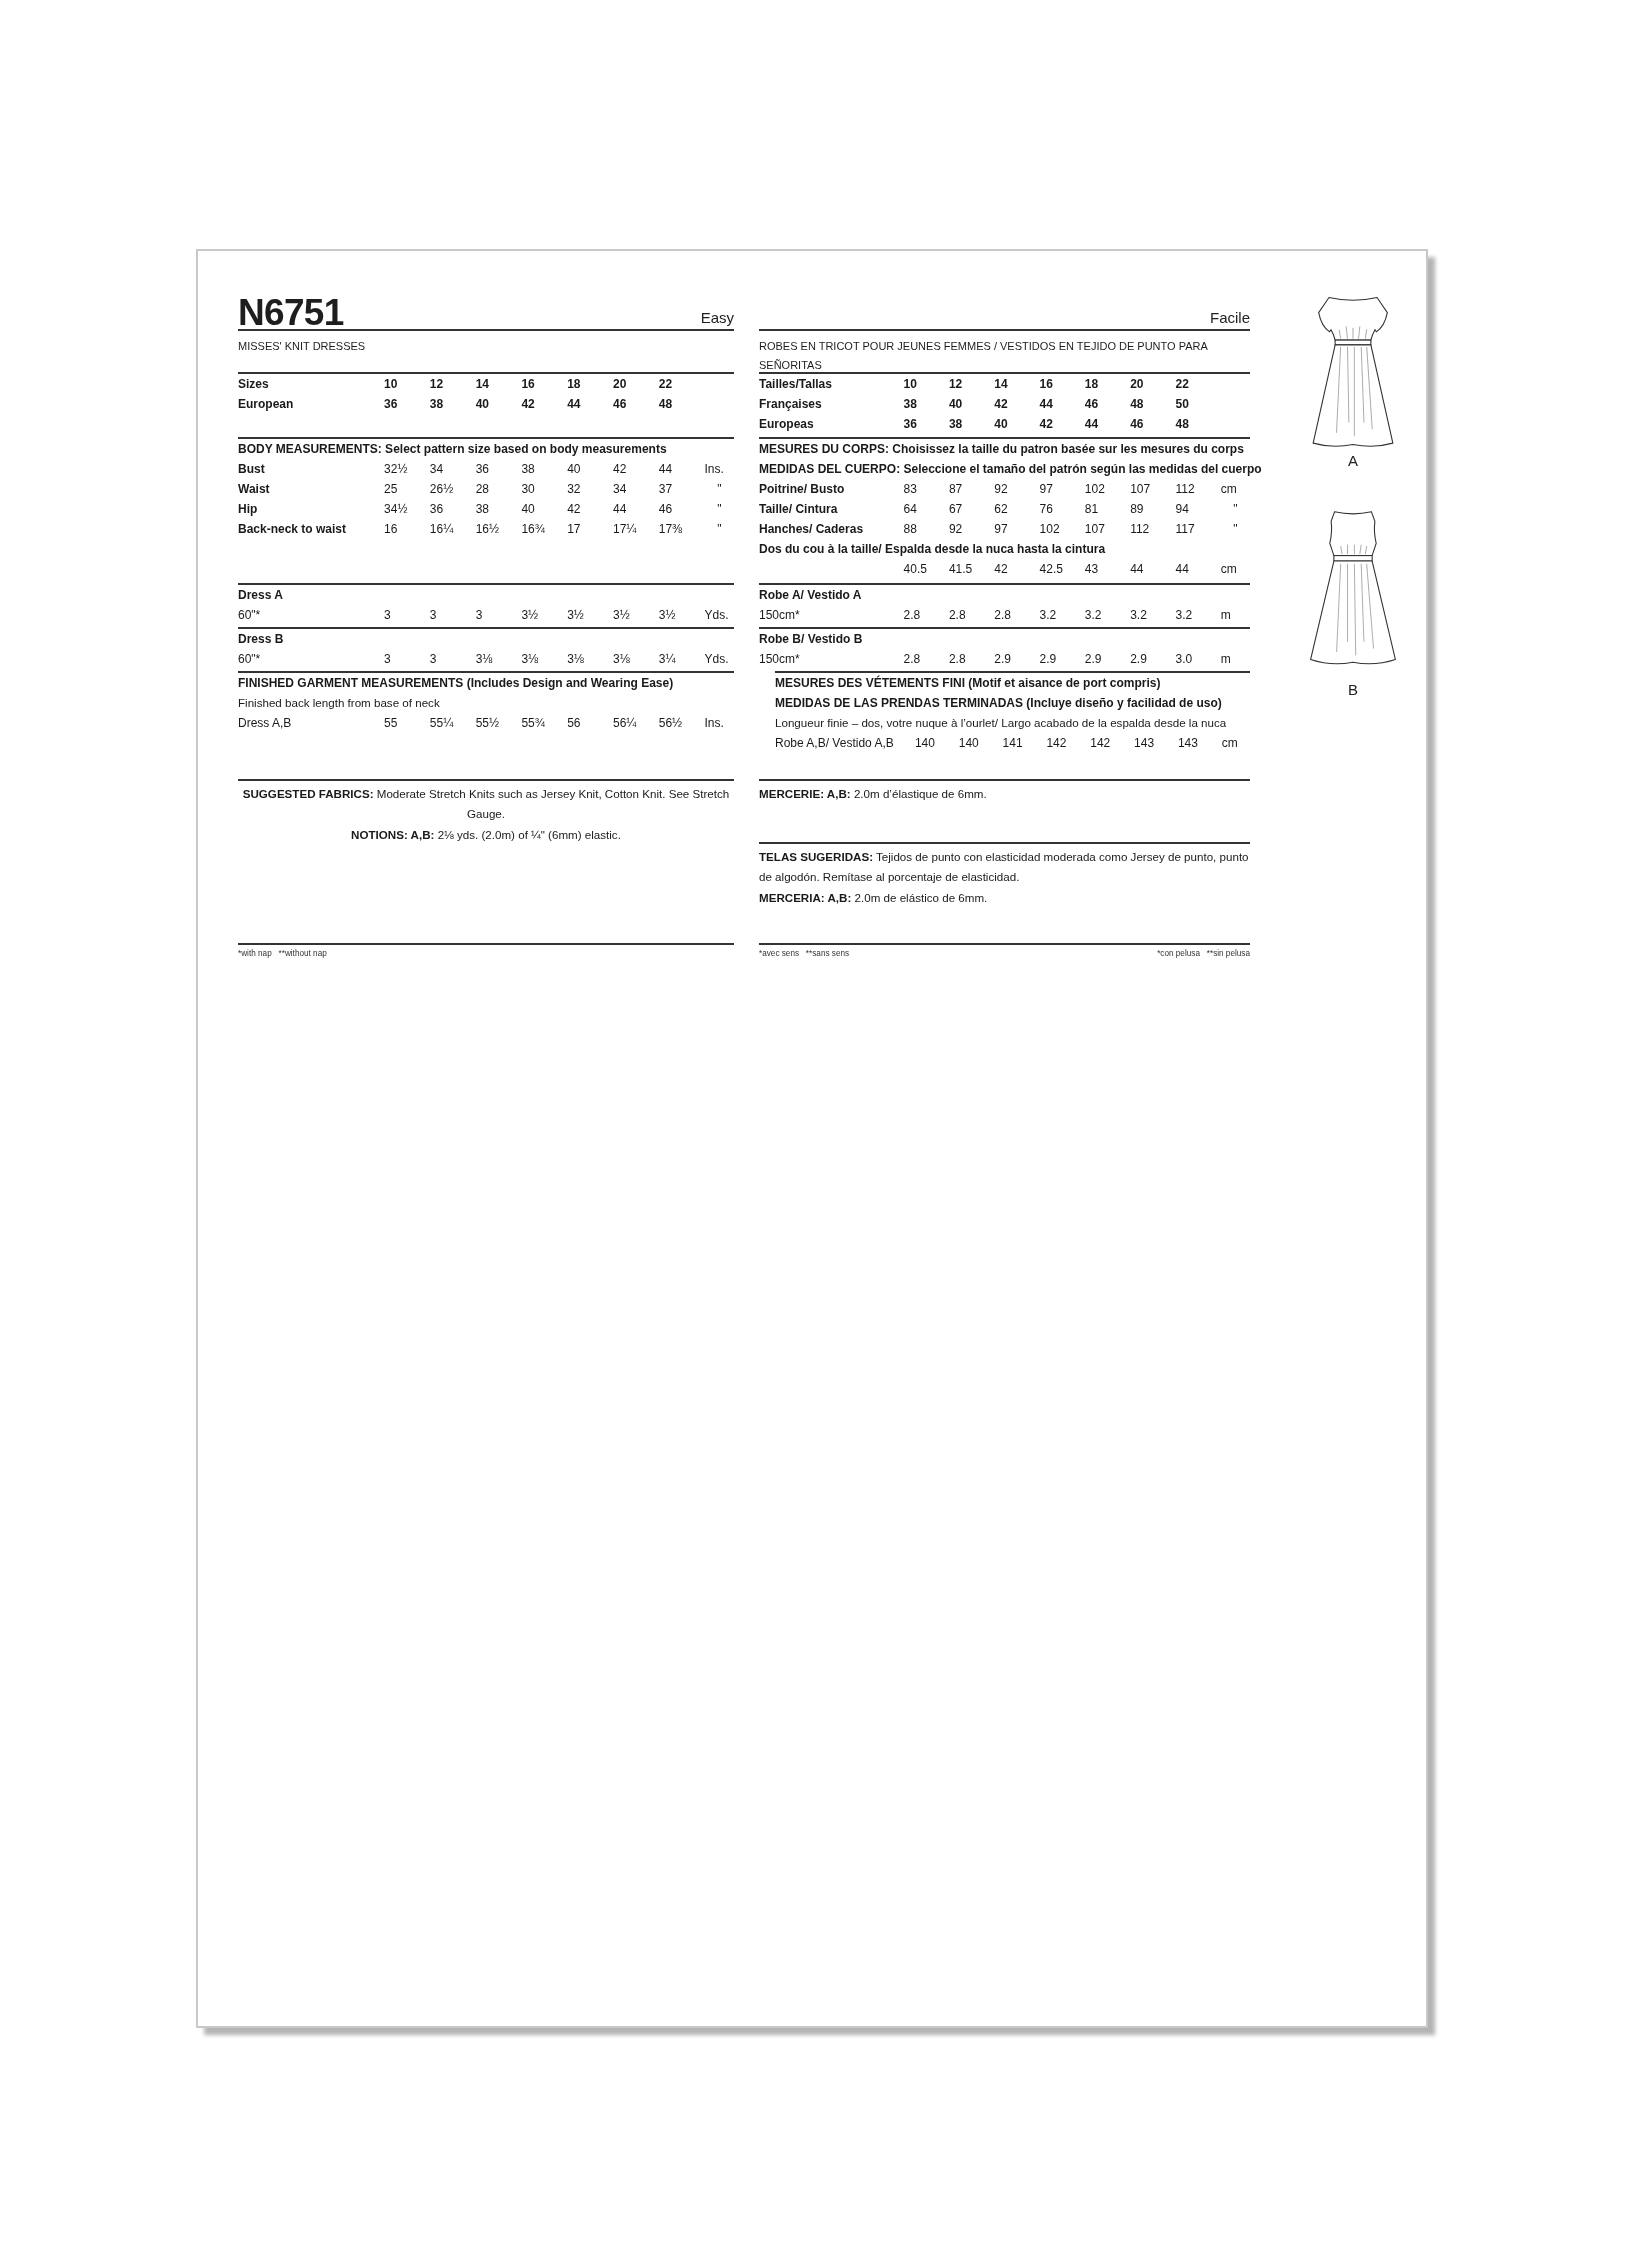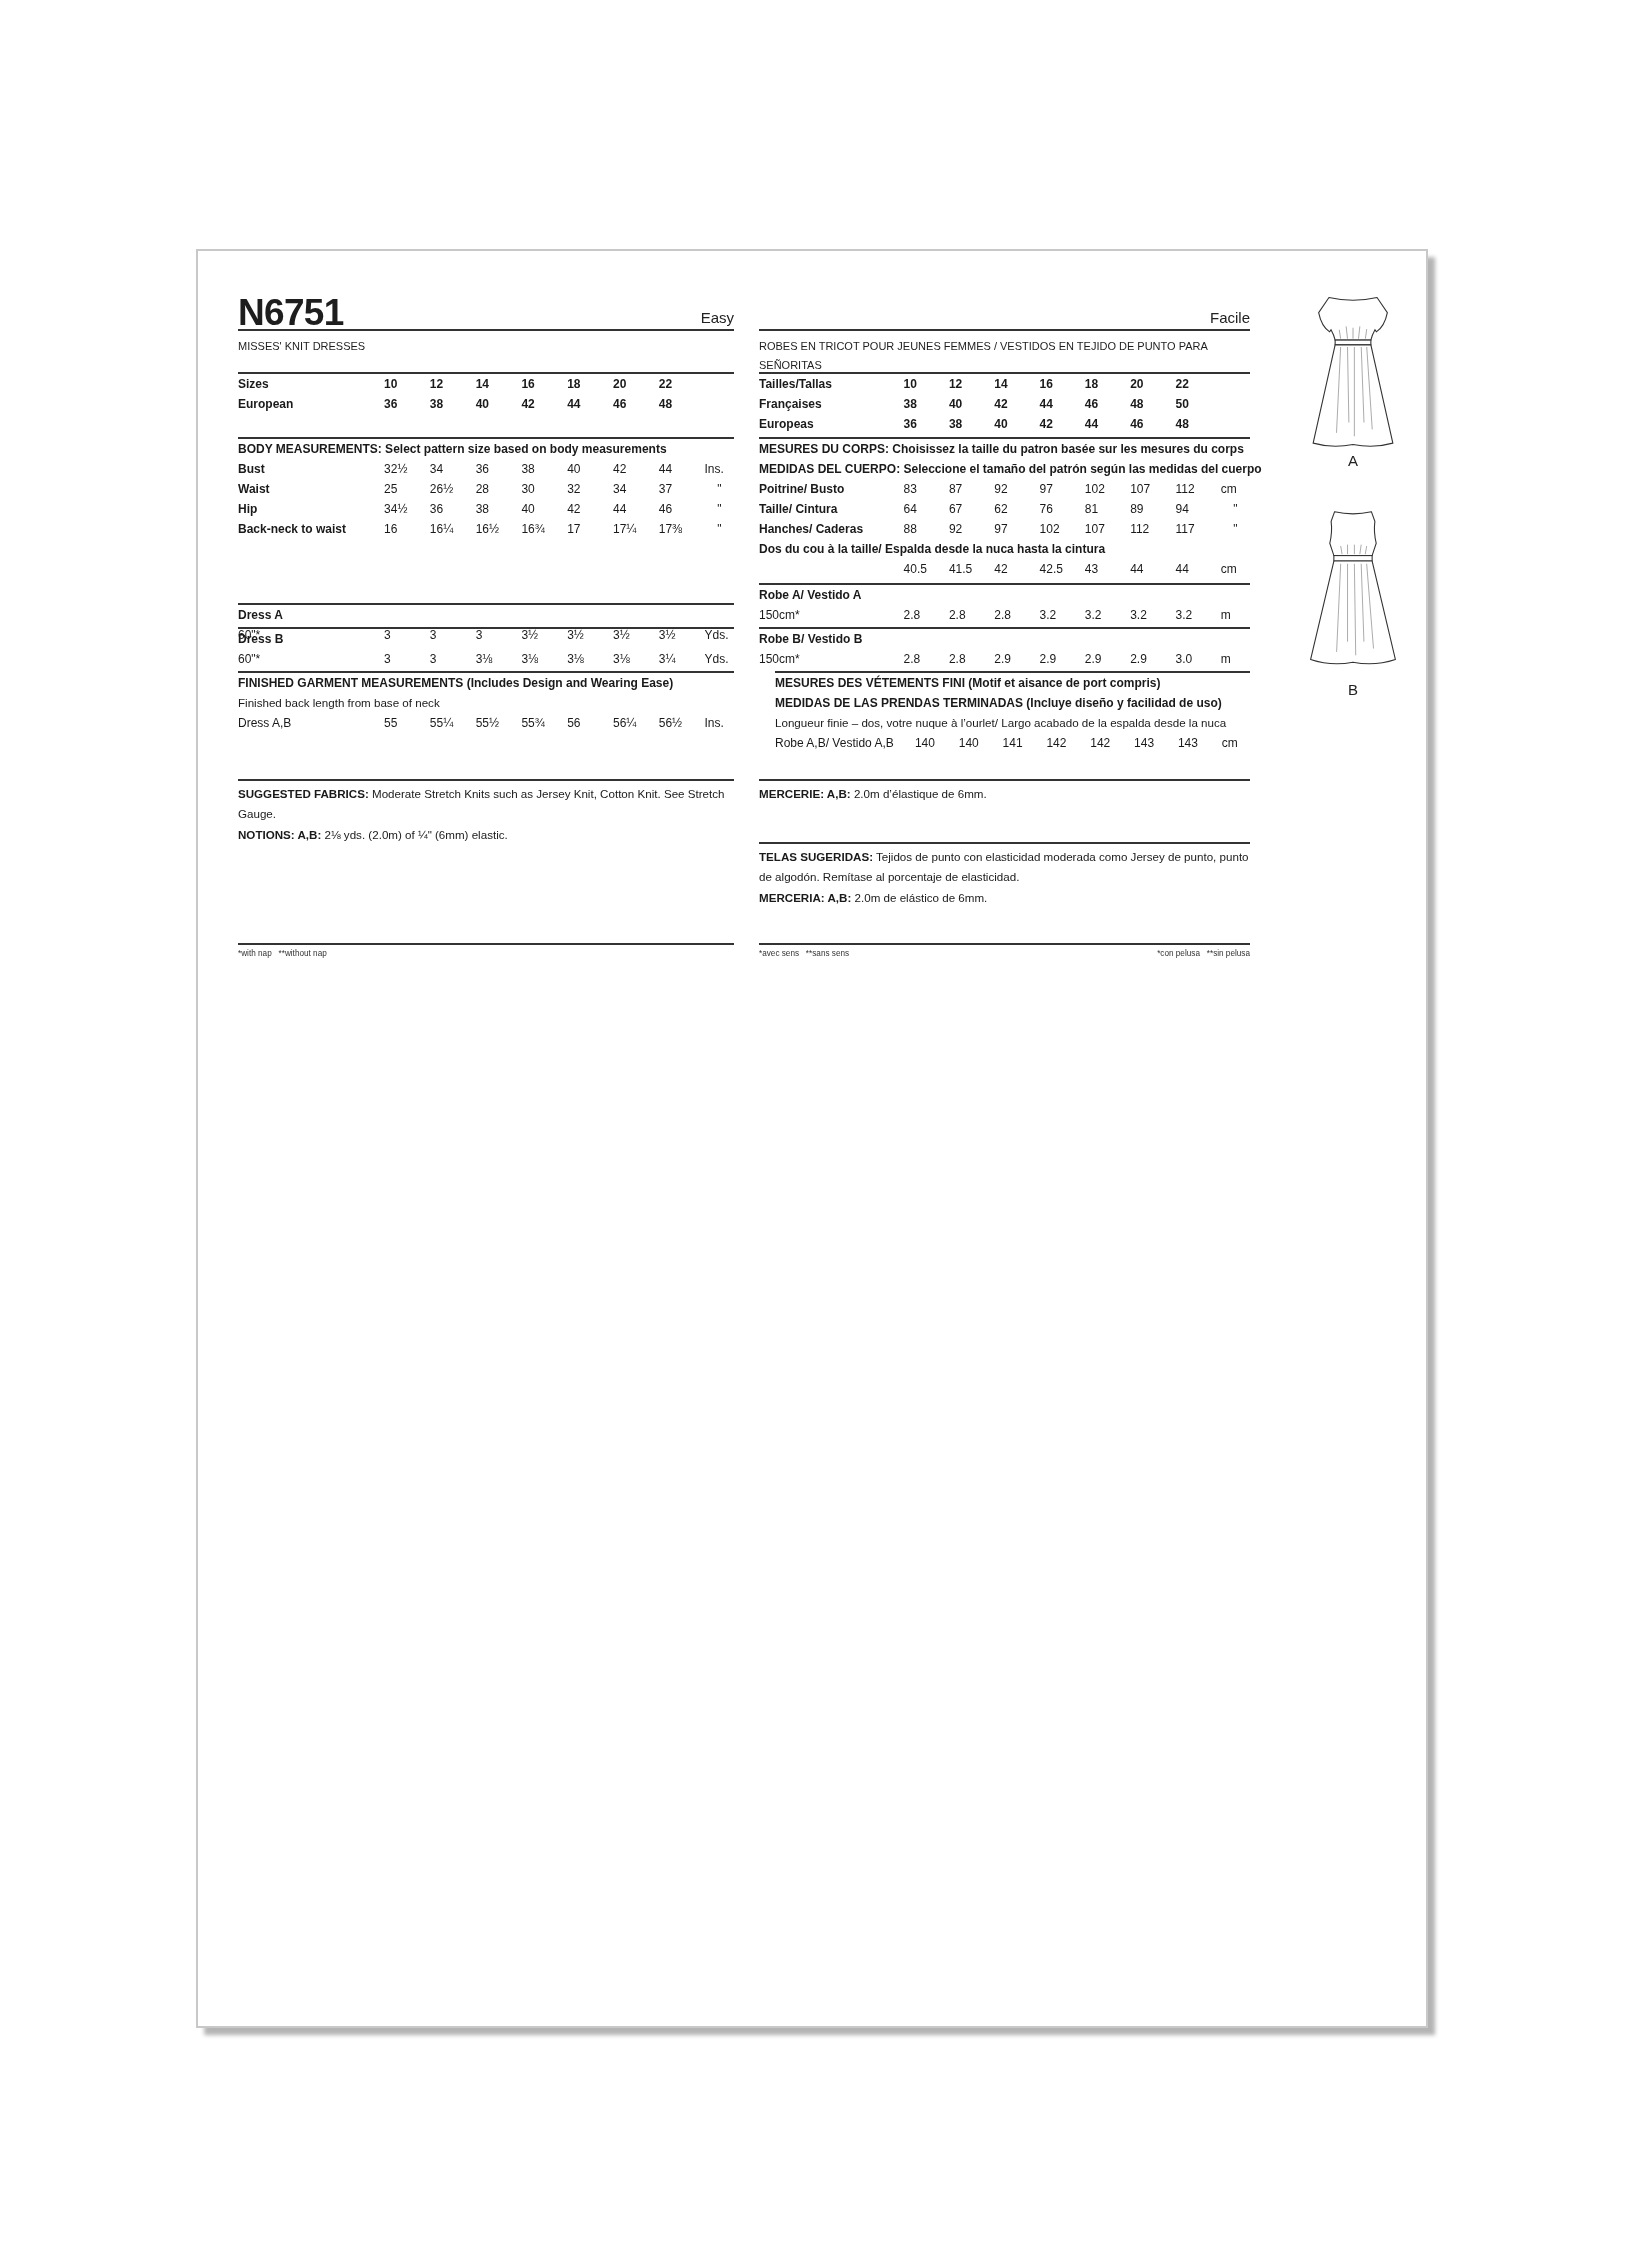--- a/index.html
+++ b/index.html
@@ -115,21 +115,21 @@
           <td class="v">16¾</td>
           <td class="v">17</td>
           <td class="v">17¼</td>
           <td class="v">17⅜</td>
           <td class="u" style="text-align:center">"</td>
         </tr>
       </tbody>
         </table>
     </div>
 
-    <div class="block rule" style="top:332px;margin-top:20px;">
+    <div class="block rule" style="top:332px;">
       <div class="sec-head">Dress A</div>
       <table>
         <tbody>
             <tr>
           <td class="lbl">60"*</td>
           <td class="v">3</td>
           <td class="v">3</td>
           <td class="v">3</td>
           <td class="v">3½</td>
           <td class="v">3½</td>
@@ -173,21 +173,21 @@
           <td class="v">55¾</td>
           <td class="v">56</td>
           <td class="v">56¼</td>
           <td class="v">56½</td>
           <td class="u">Ins.</td>
         </tr>
       </tbody>
         </table>
     </div>
 
-    <div class="block rule" style="top:528px; padding-top:2.7px;">
+    <div class="block rule" style="top:528px; padding-top:2.7px;text-align:center;">
       <div class="para">
         <span class="b">SUGGESTED FABRICS:</span>
         <span>Moderate Stretch Knits such as Jersey Knit, Cotton Knit. See Stretch Gauge.</span>
       </div>
       <div class="para">
         <span class="b">NOTIONS: A,B:</span>
         <span>2⅛ yds. (2.0m) of ¼" (6mm) elastic.</span>
       </div>
     </div>
 

